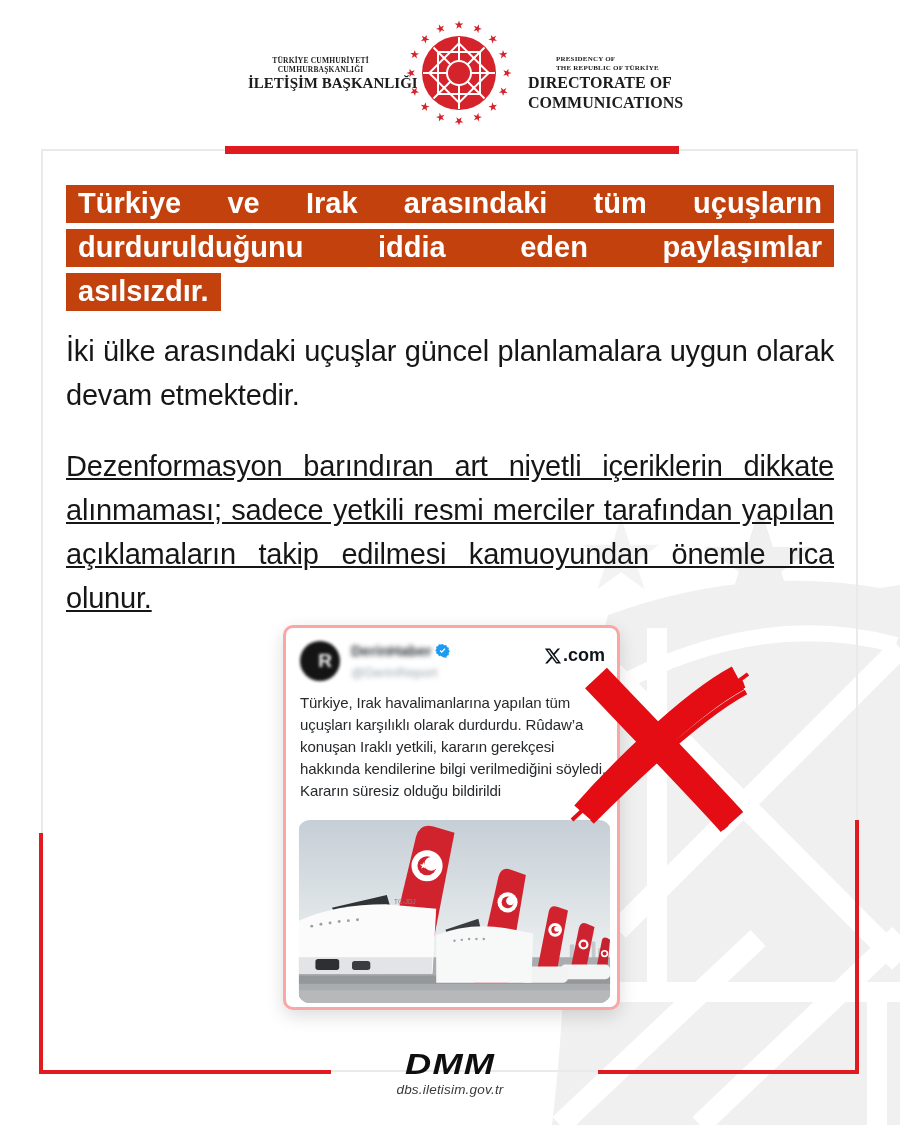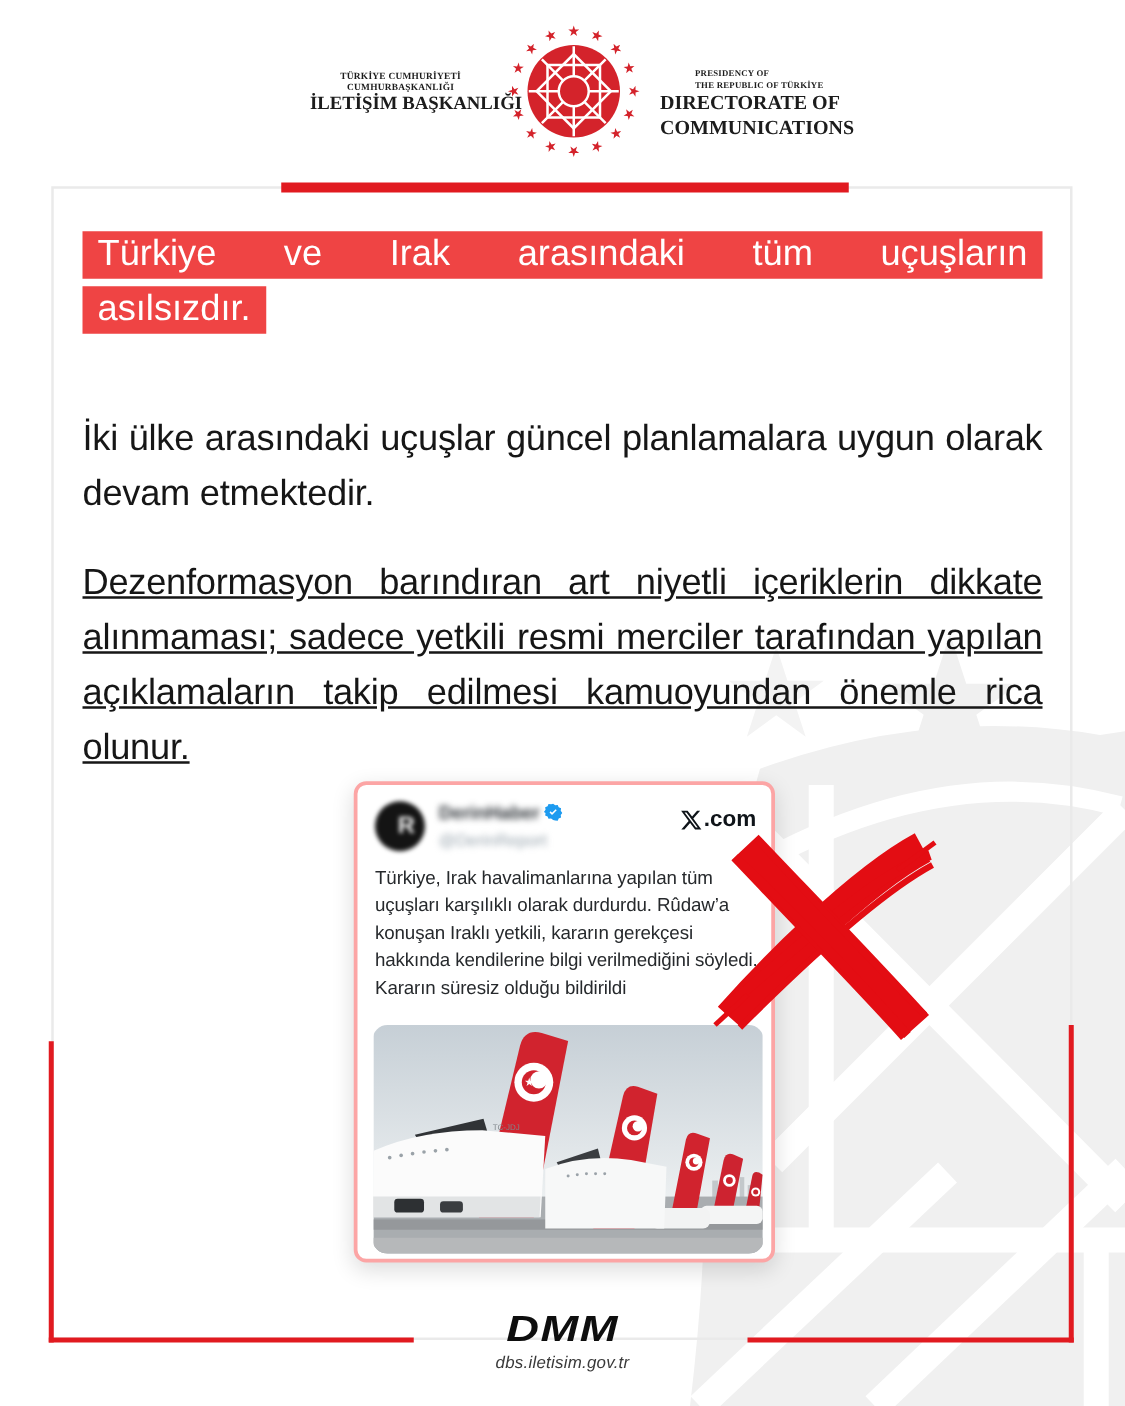--- a/index.html
+++ b/index.html
@@ -22,21 +22,21 @@
   .card{ position:absolute; left:41px; top:149px; width:817px; height:923px; border:2px solid #eaeaea; background:transparent; z-index:2; }
   .accent{ position:absolute; background:#e11a20; z-index:4; }
   .accent.top   { left:225px; top:146px; width:454px; height:8px; }
   .accent.left  { left:39px;  top:833px; width:4px;  height:241px; }
   .accent.right { left:855px; top:820px; width:4px;  height:254px; }
   .accent.bot-l { left:39px;  top:1070px; width:292px; height:4px; }
   .accent.bot-r { left:598px; top:1070px; width:261px; height:4px; }
   
   .headline{ position:absolute; left:66px; top:185px; width:768px; z-index:5; }
   .hl-line{
-    background:#ef4444; color:#ffffff; font-weight:normal; font-size:29px; line-height:33px;
+    background:#c2410c; color:#ffffff; font-weight:bold; font-size:29px; line-height:33px;
     padding:2px 12px 3px; margin-bottom:6px; text-align:justify; text-align-last:justify; width:768px;
   }
   .hl-line.last{ display:inline-block; width:auto; text-align:center; text-align-last:left; }
   
   .para{ position:absolute; left:66px; width:768px; z-index:5; color:#161616;
          font-size:29px; line-height:44px; text-align:justify; letter-spacing:-0.2px; }
   .para.p1{ top:329px; }
   .para.p2{ top:444px;text-decoration:underline; }
   
   .tweet{
@@ -131,20 +131,21 @@
 
   <div class="card"></div>
   <div class="accent top"></div>
   <div class="accent left"></div>
   <div class="accent right"></div>
   <div class="accent bot-l"></div>
   <div class="accent bot-r"></div>
 
   <div class="headline">
     <div class="hl-line">Türkiye ve Irak arasındaki tüm uçuşların</div>
+    <div class="hl-line">durdurulduğunu iddia eden paylaşımlar</div>
     <div class="hl-line last">asılsızdır.</div>
   </div>
 
   <div class="para p1">İki ülke arasındaki uçuşlar güncel planlamalara uygun olarak devam etmektedir.</div>
   <div class="para p2">Dezenformasyon barındıran art niyetli içeriklerin dikkate alınmaması; sadece yetkili resmi merciler tarafından yapılan açıklamaların takip edilmesi kamuoyundan önemle rica olunur.</div>
 
   <div class="tweet">
     <div class="tw-head">
       <div class="tw-avatar">
           <span>R</span>

